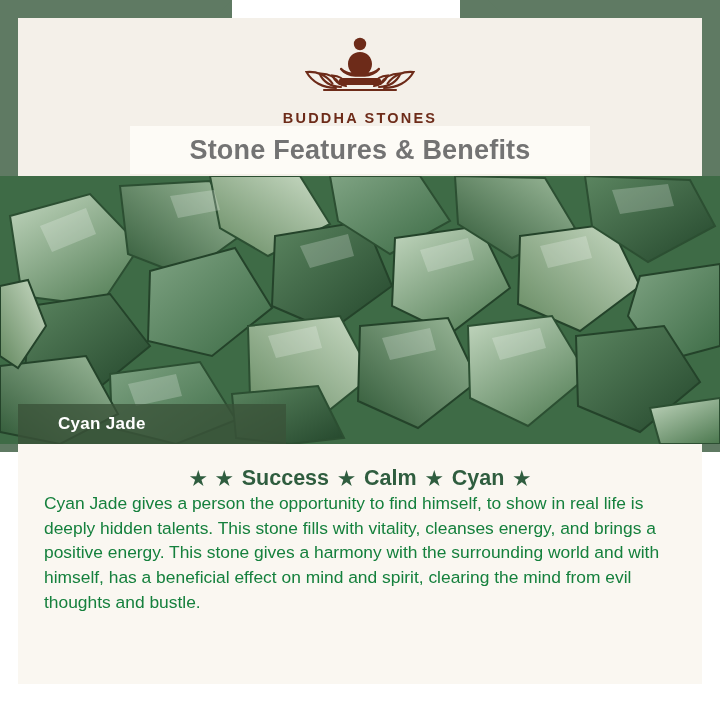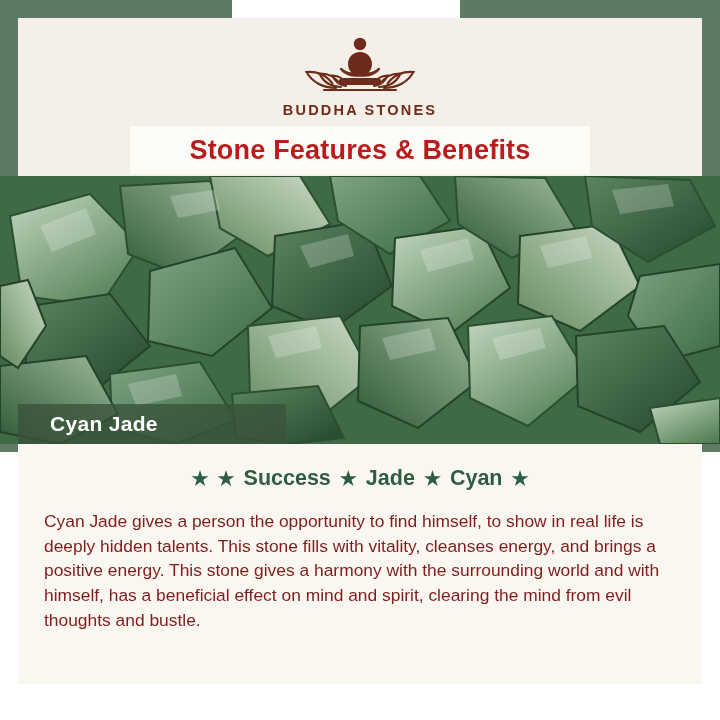--- a/index.html
+++ b/index.html
@@ -51,41 +51,41 @@
 
   
   .header {
     position: absolute; left: 18px; top: 18px;
     width: 684px; height: 158px;
     background: #f4f0e9;
     display: flex; flex-direction: column; align-items: center;
   }
   .logo-wrap {
     margin-top: 12px;
-    display: flex; flex-direction: column; align-items: center;
+    display: flex; flex-direction: column; align-items: center; gap: 8px;
   }
   .logo-mark { width: 152px; height: 66px; display: block; }
   .brand-name {
     margin-top: 6px;
     font-size: 14.5px;
     letter-spacing: 2.2px;
     font-weight: bold;
     color: #6d2b19;
     font-family: "Liberation Sans", sans-serif;
   }
   .title-band {
     position: absolute; left: 130px; top: 126px;
     width: 460px; height: 48px;
     background: #fdfbf6;
     display: flex; align-items: center; justify-content: center;
   }
   .title-band .title {
     font-size: 27px;
     font-weight: bold;
-    color: #b91c1c;
+    color: #737373;
     letter-spacing: 0.2px;
     white-space: nowrap;
   }
 
   
   .photo {
     position: absolute; left: 0; top: 176px;
     width: 720px; height: 268px;
     overflow: hidden;
     background: #3f6b46;
@@ -93,47 +93,46 @@
   .photo svg { display: block; width: 720px; height: 268px; }
 
   .caption-bar {
     position: absolute; left: 18px; top: 404px;
     width: 268px; height: 40px;
     background: rgba(58, 82, 56, 0.78);
     display: flex; align-items: center;
   }
   .caption-bar .caption {
     color: #ffffff;
-    font-size: 21px;
-    font-weight: bold;
-    padding-left: 32px;
+    font-size: 17px;
+    font-weight: bold;
+    padding-left: 40px;
     letter-spacing: 0.3px;
   }
 
   
   .content {
     position: absolute; left: 18px; top: 444px;
     width: 684px; height: 240px;
     background: #faf7f1;
     padding: 22px 8px 0 8px;
   }
   .keywords {
     display: flex; align-items: center; justify-content: center;
     gap: 9px;
     color: #2f5d3f;
     font-weight: bold;
     font-size: 21.5px;
   }
   .keywords .star { color: #2f5d3f; font-size: 19px; line-height: 1; }
   .body-text {
-    margin-top: 18px;
     padding: 0 18px;
     font-size: 17.4px;
     line-height: 1.42;
-    color: #7f1d1d;
+    color: #15803d;
     text-align: left;
   }
   .bottom-white {
     position: absolute; left: 0; bottom: 0;
     width: 720px; height: 36px;
     background: #ffffff;
   }
 </style>
 </head>
 <body>
@@ -246,21 +245,21 @@
   <div class="caption-bar">
     <span class="caption">Cyan Jade</span>
   </div>
 
   <div class="content">
     <div class="keywords">
       <span class="star">★</span>
       <span class="star">★</span>
       <span>Success</span>
       <span class="star">★</span>
-      <span>Jade</span>
+      <span>Calm</span>
       <span class="star">★</span>
       <span>Cyan</span>
       <span class="star">★</span>
     </div>
 
     <p class="body-text">Cyan Jade gives a person the opportunity to find himself, to show in real life is deeply hidden talents. This stone fills with vitality, cleanses energy, and brings a positive energy. This stone gives a harmony with the surrounding world and with himself, has a beneficial effect on mind and spirit, clearing the mind from evil thoughts and bustle.</p>
   </div>
 
   <div class="bottom-white"></div>
 

